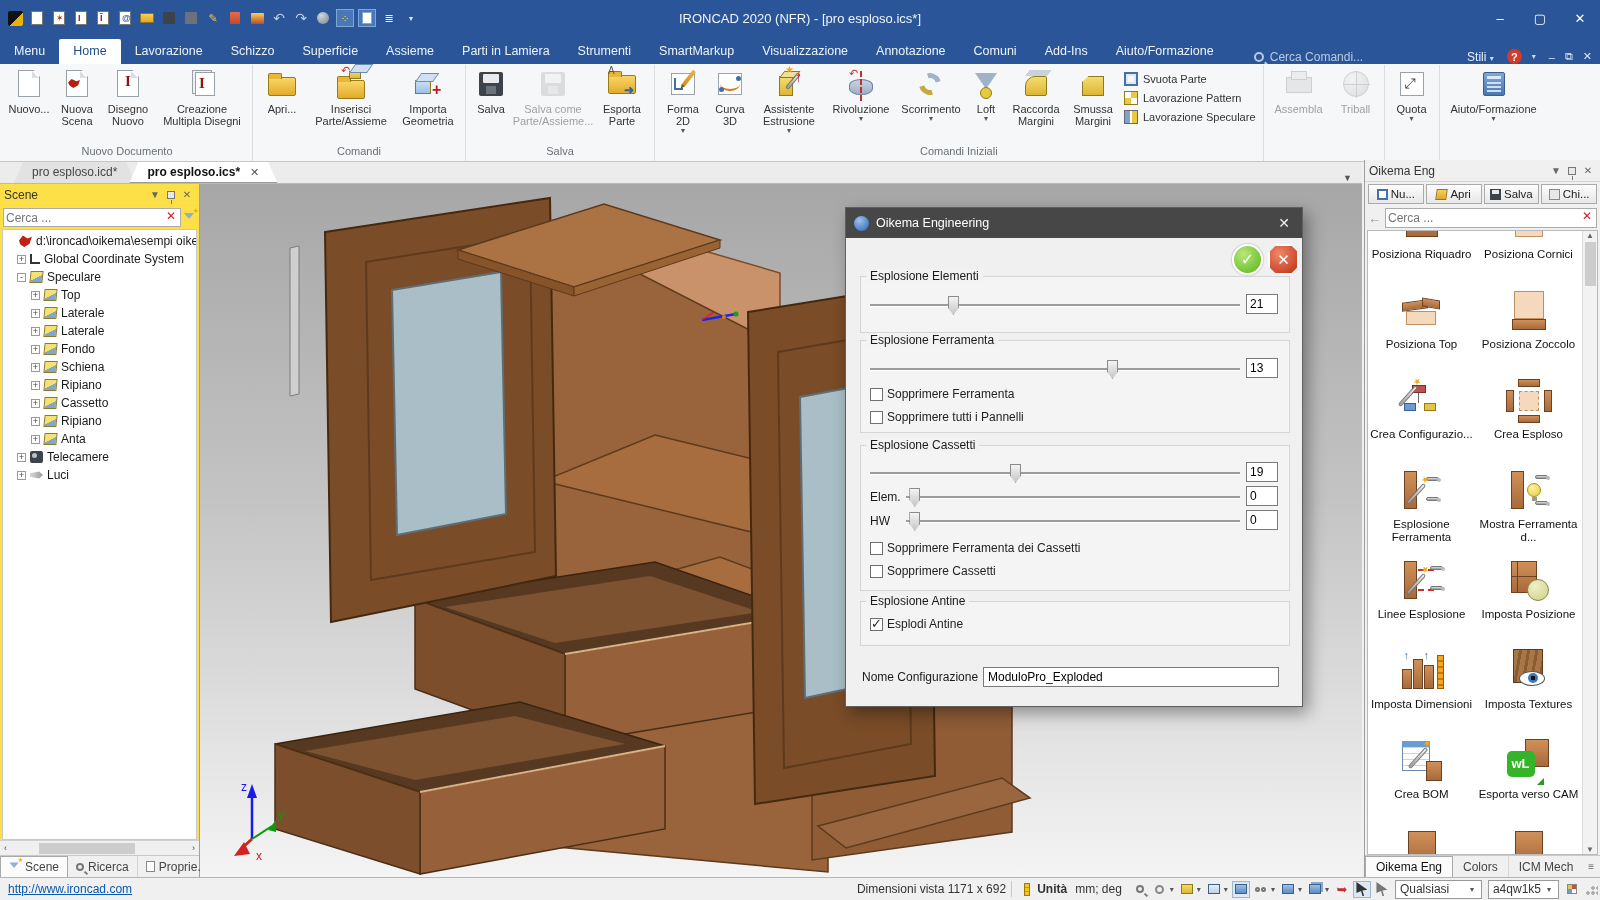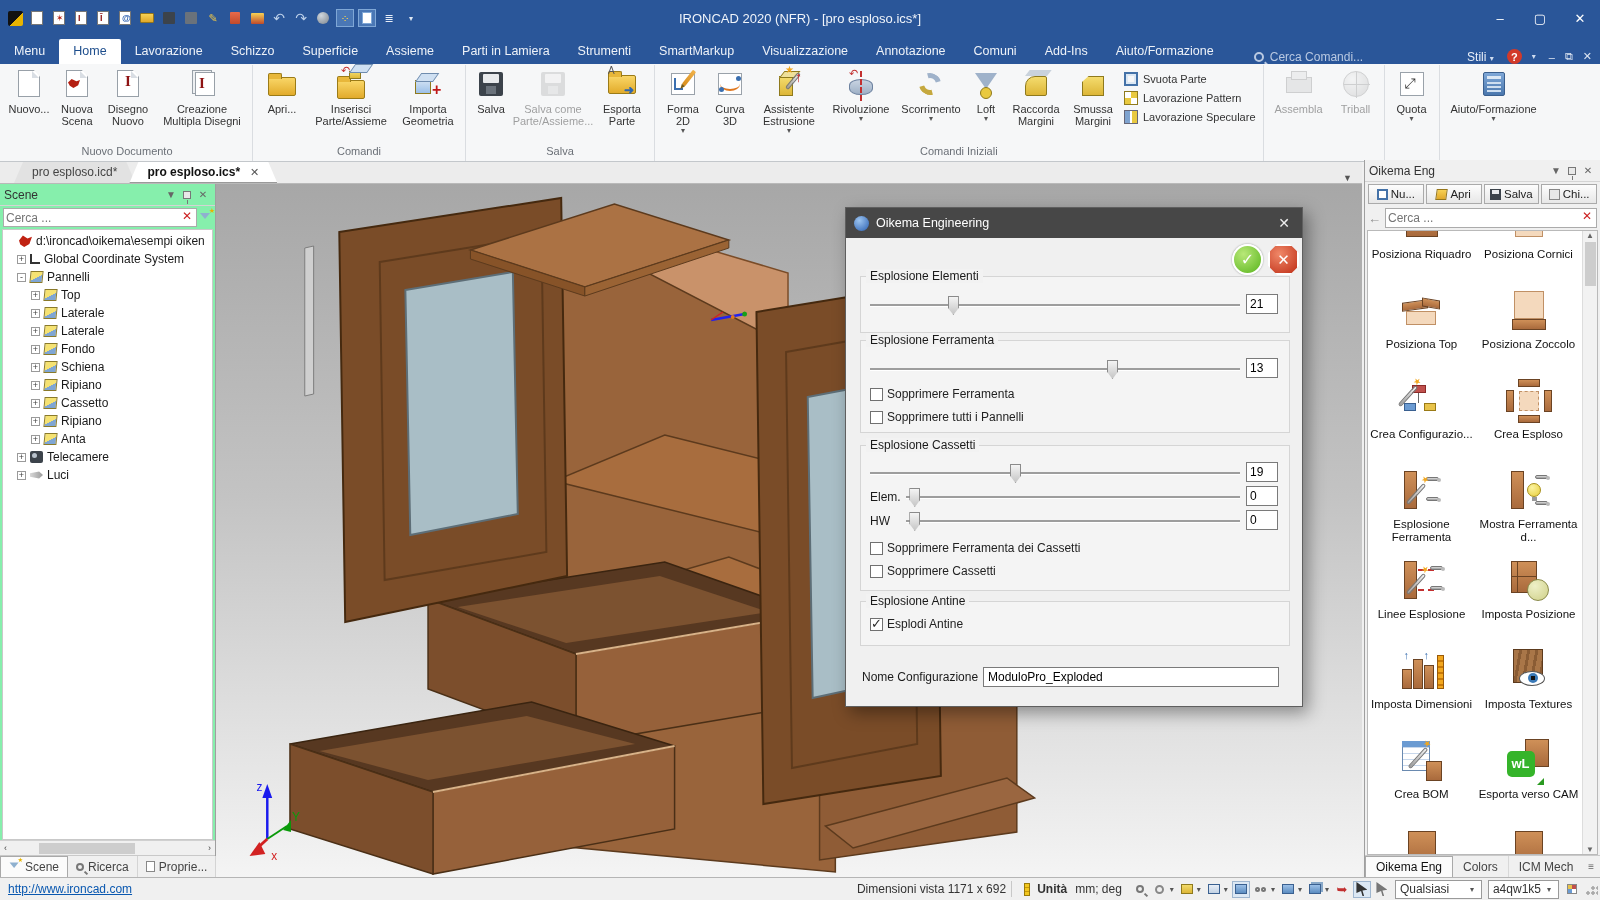--- a/index.html
+++ b/index.html
@@ -103,21 +103,21 @@
   
   .docwrap{position:absolute;left:0;top:162px;width:1362px;height:715px;background:#f0f0f0}
   .doctabs{position:relative;height:22px;background:#ececec;border-bottom:1px solid #b9b9b9;display:flex;align-items:flex-end;padding-left:14px}
   .dtab{padding:3px 18px 4px;font-size:12px;color:#444;clip-path:polygon(9px 0,calc(100% - 9px) 0,100% 100%,0 100%);background:#e2e2e2;margin-right:-6px}
   .dtab.active{background:#fff;font-weight:bold;color:#111;box-shadow:0 -1px 0 #9a9a9a inset;display:flex;gap:10px;align-items:center}
   .dtab .x{font-weight:normal;color:#555;font-size:11px}
   .dtablist{margin-left:auto;padding-right:10px;color:#555;font-size:9px}
 
   
   .docbody{position:absolute;left:0;top:22px;right:0;bottom:0;display:flex}
-  .scenepanel{width:216px;background:#86efac;border-right:1px solid #9f9f9f;display:flex;flex-direction:column}
+  .scenepanel{width:200px;background:#fde047;border-right:1px solid #9f9f9f;display:flex;flex-direction:column}
   .phead{height:22px;display:flex;align-items:center;padding:0 4px;color:#333;font-size:12px;border-bottom:1px solid #d4d4d4}
   .phead .sp{flex:1}
   .hic{width:16px;height:16px;display:flex;align-items:center;justify-content:center;color:#666;font-size:10px}
   .pin{width:8px;height:8px;border:1px solid #777;background:#e8e8e8;position:relative;display:inline-block}
   .pin::after{content:"";position:absolute;left:3px;top:8px;width:1px;height:4px;background:#777}
   .searchrow{display:flex;align-items:center;padding:2px 3px;gap:3px}
   .searchbox{flex:1;display:flex;background:#fff;border:1px solid #ababab;height:19px;padding:0 2px}
   .searchbox input{flex:1;border:none;outline:none;font-size:12px;color:#555;background:transparent;min-width:0}
   .redx{color:#cc2222;font-weight:bold;font-size:12px;padding:0 2px}
   .funnel{width:12px;height:12px;position:relative}
@@ -564,21 +564,21 @@
               <span>d:\ironcad\oikema\esempi oiken</span>
             </div>
           <div class="trow" style="padding-left:14px">
               <span class="texp">+</span>
               <span class="tico gcs"></span>
               <span>Global Coordinate System</span>
             </div>
           <div class="trow" style="padding-left:14px">
               <span class="texp">-</span>
               <span class="tico part"></span>
-              <span>Pannelli</span>
+              <span>Speculare</span>
             </div>
           <div class="trow" style="padding-left:28px">
               <span class="texp">+</span>
               <span class="tico part"></span>
               <span>Top</span>
             </div>
           <div class="trow" style="padding-left:28px">
               <span class="texp">+</span>
               <span class="tico part"></span>
               <span>Laterale</span>

